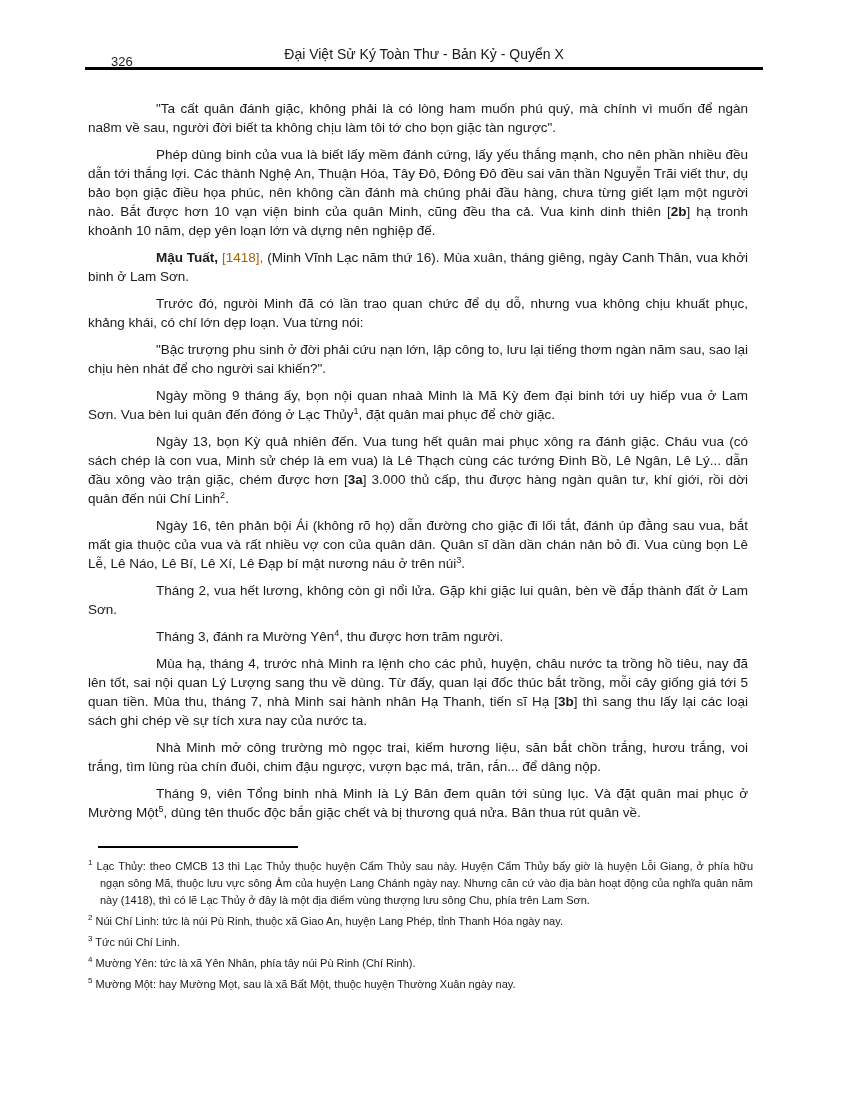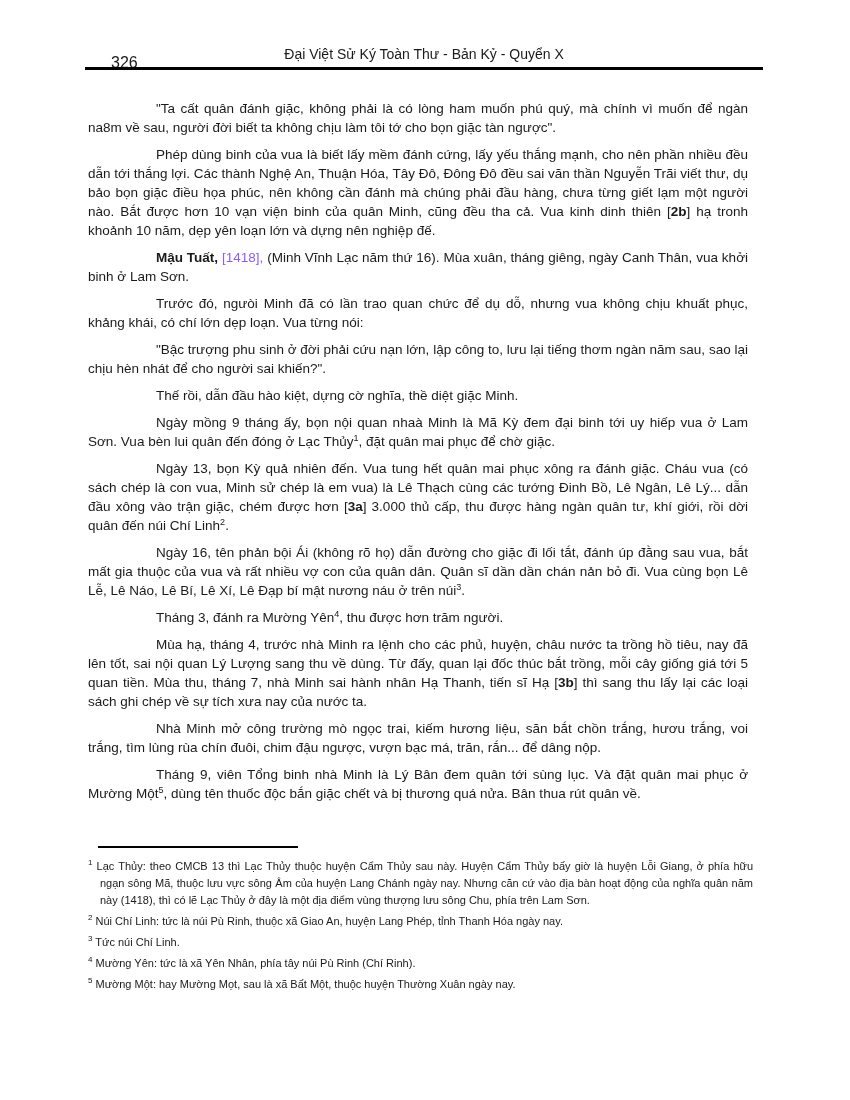--- a/index.html
+++ b/index.html
@@ -8,39 +8,39 @@
     width: 850px;
     height: 1100px;
     margin: 0 auto;
     background: #ffffff;
     font-family: "Liberation Sans", "DejaVu Sans", sans-serif;
     color: #1a1a1a;
     overflow: hidden;
   }
   
   .header { position: absolute; top: 46px; left: 85px; width: 678px; height: 22px; }
-  .page-number { position: absolute; left: 26px; top: 8px; font-size: 16px; }
+  .page-number { position: absolute; left: 26px; top: 8px; font-size: 13px; }
   .header-title { position: absolute; left: 0; right: 0; top: 0; text-align: center; font-size: 14px; }
   .header-rule { position: absolute; top: 67px; left: 85px; width: 678px; height: 3px; background: #000000; }
   
   .body-text {
     position: absolute;
     top: 99px;
     left: 88px;
     width: 660px;
   }
   .body-text p {
     margin: 0 0 8px 0;
     font-size: 13.5px;
     line-height: 19px;
     text-align: justify;
     text-indent: 68px;
   }
   .bold { font-weight: bold; }
-  .gray { color: #8b5cf6; }
+  .gray { color: #a16207; }
   sup { font-size: 9px; line-height: 0; vertical-align: super; }
   
   .footnote-separator { position: absolute; top: 846px; left: 98px; width: 200px; height: 2px; background: #000000; }
   .footnotes {
     position: absolute;
     top: 858px;
     left: 88px;
     width: 665px;
   }
   .footnote {
@@ -62,24 +62,24 @@
     <span class="header-title">Đại Việt Sử Ký Toàn Thư - Bản Kỷ - Quyển X</span>
   </div>
   <div class="header-rule"></div>
 
   <div class="body-text">
       <p><span>"Ta cất quân đánh giặc, không phải là có lòng ham muốn phú quý, mà chính vì muốn để ngàn na8m về sau, người đời biết ta không chịu làm tôi tớ cho bọn giặc tàn ngược".</span></p>
       <p><span>Phép dùng binh của vua là biết lấy mềm đánh cứng, lấy yếu thắng mạnh, cho nên phần nhiều đều dẫn tới thắng lợi. Các thành Nghệ An, Thuận Hóa, Tây Đô, Đông Đô đều sai văn thần Nguyễn Trãi viết thư, dụ bảo bọn giặc điều họa phúc, nên không cần đánh mà chúng phải đầu hàng, chưa từng giết lạm một người nào. Bắt được hơn 10 vạn viện binh của quân Minh, cũng đều tha cả. Vua kinh dinh thiên [</span><span class="bold">2b</span><span>] hạ tronh khoảnh 10 năm, dẹp yên loạn lớn và dựng nên nghiệp đế.</span></p>
       <p><span class="bold">Mậu Tuất, </span><span class="gray">[1418], </span><span>(Minh Vĩnh Lạc năm thứ 16). Mùa xuân, tháng giêng, ngày Canh Thân, vua khởi binh ở Lam Sơn.</span></p>
       <p><span>Trước đó, ngưòi Minh đã có lần trao quan chức để dụ dỗ, nhưng vua không chịu khuất phục, khảng khái, có chí lớn dẹp loạn. Vua từng nói:</span></p>
       <p><span>"Bậc trượng phu sinh ở đời phải cứu nạn lớn, lập công to, lưu lại tiếng thơm ngàn năm sau, sao lại chịu hèn nhát để cho người sai khiến?".</span></p>
-      <p><span>Thế rồi, dẫn đầu hào kiệt, dựng cờ nghĩa, thề diệt giặc Minh.</span></p>
       <p><span>Ngày mồng 9 tháng ấy, bọn nội quan nhaà Minh là Mã Kỳ đem đại binh tới uy hiếp vua ở Lam Sơn. Vua bèn lui quân đến đóng ở Lạc Thủy</span><sup>1</sup><span>, đặt quân mai phục để chờ giặc.</span></p>
       <p><span>Ngày 13, bọn Kỳ quả nhiên đến. Vua tung hết quân mai phục xông ra đánh giặc. Cháu vua (có sách chép là con vua, Minh sử chép là em vua) là Lê Thạch cùng các tướng Đinh Bồ, Lê Ngân, Lê Lý... dẫn đầu xông vào trận giặc, chém được hơn [</span><span class="bold">3a</span><span>] 3.000 thủ cấp, thu được hàng ngàn quân tư, khí giới, rồi dời quân đến núi Chí Linh</span><sup>2</sup><span>.</span></p>
       <p><span>Ngày 16, tên phản bội Ái (không rõ họ) dẫn đường cho giặc đi lối tắt, đánh úp đằng sau vua, bắt mất gia thuộc của vua và rất nhiều vợ con của quân dân. Quân sĩ dần dần chán nản bỏ đi. Vua cùng bọn Lê Lễ,  Lê Náo, Lê Bí, Lê Xí, Lê Đạp bí mật nương náu ở trên núi</span><sup>3</sup><span>.</span></p>
+      <p><span>Tháng 2, vua hết lương, không còn gì nổi lửa. Gặp khi giặc lui quân, bèn về đắp thành đất ở Lam Sơn.</span></p>
       <p><span>Tháng 3, đánh ra Mường Yên</span><sup>4</sup><span>, thu được hơn trăm người.</span></p>
       <p><span>Mùa hạ, tháng 4, trước nhà Minh ra lệnh cho các phủ, huyện, châu nước ta trồng hồ tiêu, nay đã lên tốt, sai nội quan Lý Lượng sang thu về dùng. Từ đấy, quan lại đốc thúc bắt trồng, mỗi cây giống giá tới 5 quan tiền. Mùa thu, tháng 7, nhà Minh sai hành nhân Hạ Thanh, tiến sĩ Hạ [</span><span class="bold">3b</span><span>] thì sang thu lấy lại các loại sách ghi chép về sự tích xưa nay của nước ta.</span></p>
       <p><span>Nhà Minh mở công trường mò ngọc trai, kiếm hương liệu, săn bắt chồn trắng, hươu trắng, voi trắng, tìm lùng rùa chín đuôi, chim đậu ngược, vượn bạc má, trăn, rắn... để dâng nộp.</span></p>
       <p><span>Tháng 9, viên Tổng binh nhà Minh là Lý Bân đem quân tới sùng lục. Và đặt quân mai phục ở Mường Một</span><sup>5</sup><span>, dùng tên thuốc độc bắn giặc chết và bị thương quá nửa. Bân thua rút quân về.</span></p>
     </div>
 
   <div class="footnote-separator"></div>
   <div class="footnotes">
       <div class="footnote"><sup>1</sup><span> Lạc Thủy: theo CMCB 13 thì Lạc Thủy thuộc huyện Cẩm Thủy sau này. Huyện Cẩm Thủy bấy giờ là huyện Lỗi Giang, ở phía hữu ngạn sông Mã, thuộc lưu vực sông Âm của huyện Lang Chánh ngày nay. Nhưng căn cứ vào địa bàn hoạt động của nghĩa quân năm này (1418), thì có lẽ Lạc Thủy ở đây là một địa điểm vùng thượng lưu sông Chu, phía trên Lam Sơn.</span></div>
       <div class="footnote"><sup>2</sup><span> Núi Chí Linh: tức là núi Pù Rinh, thuộc xã Giao An, huyện Lang Phép, tỉnh Thanh Hóa ngày nay.</span></div>

